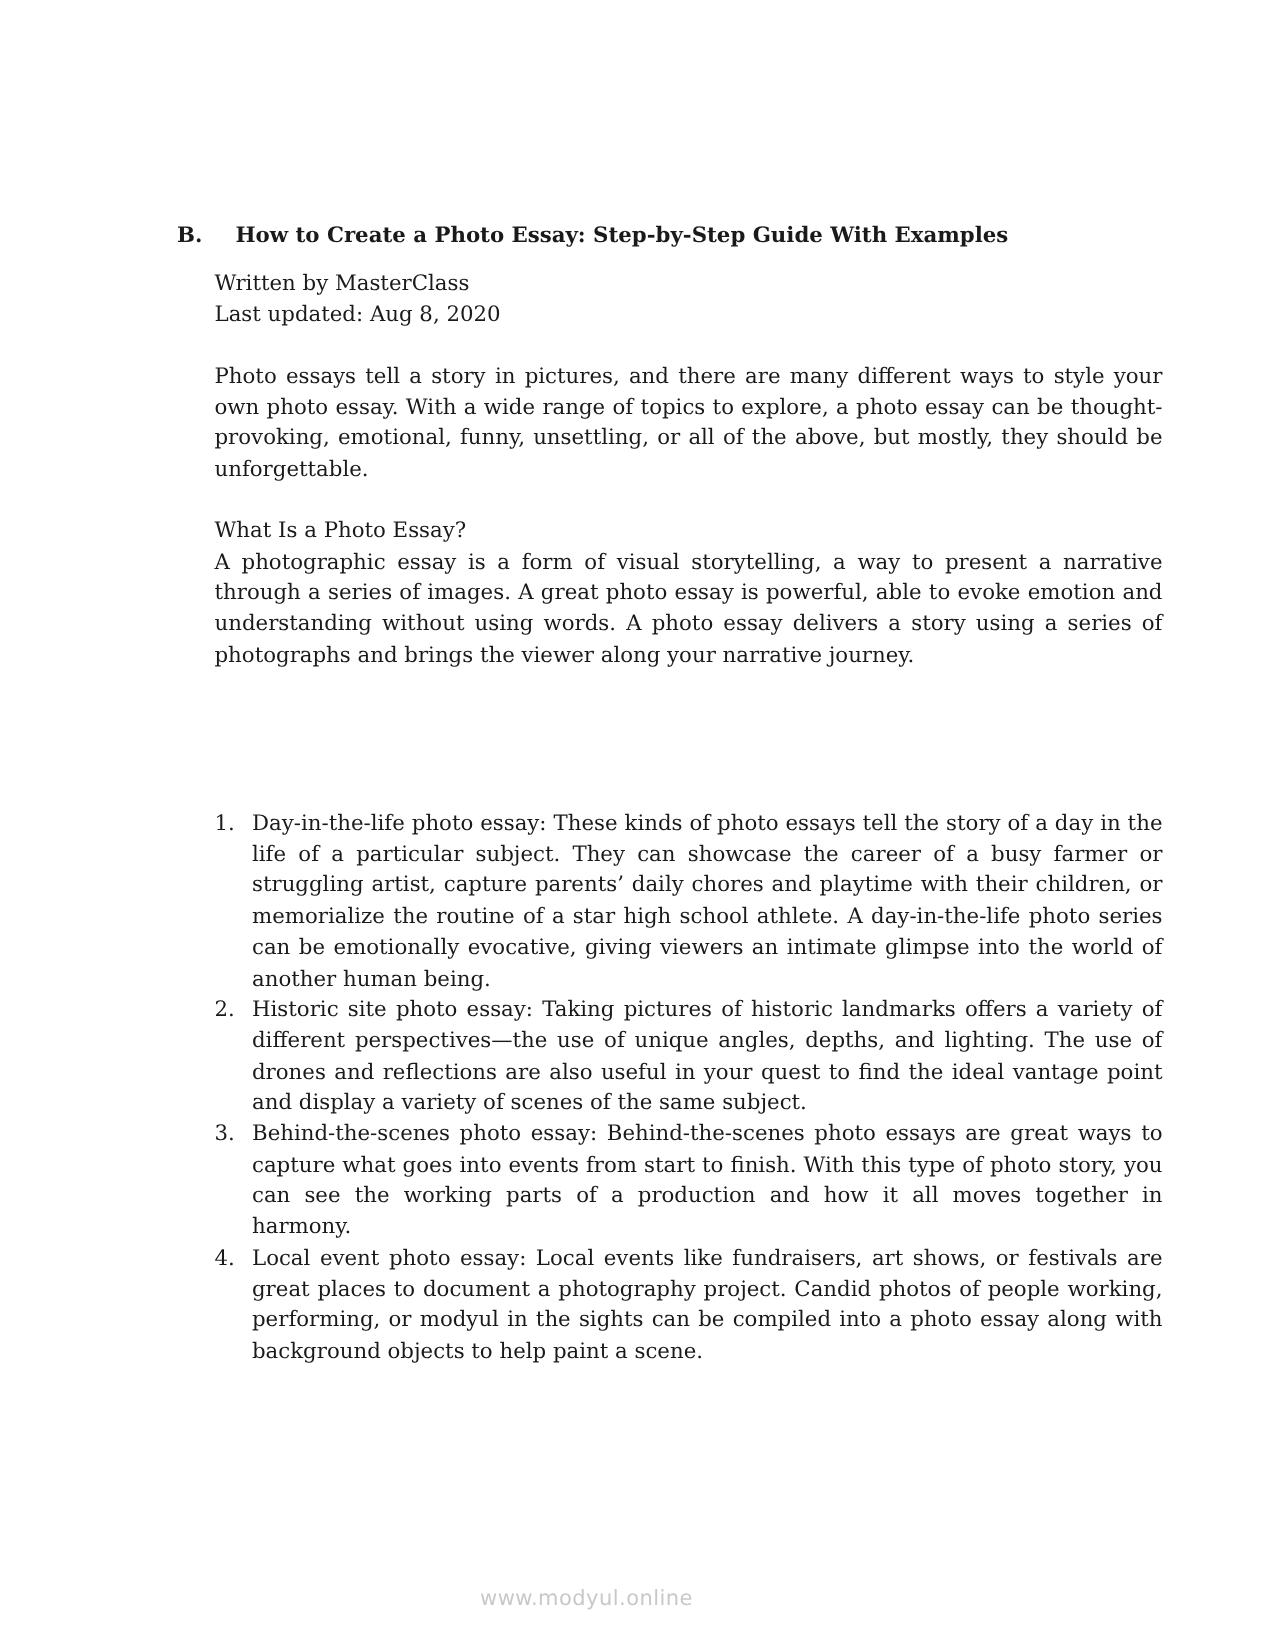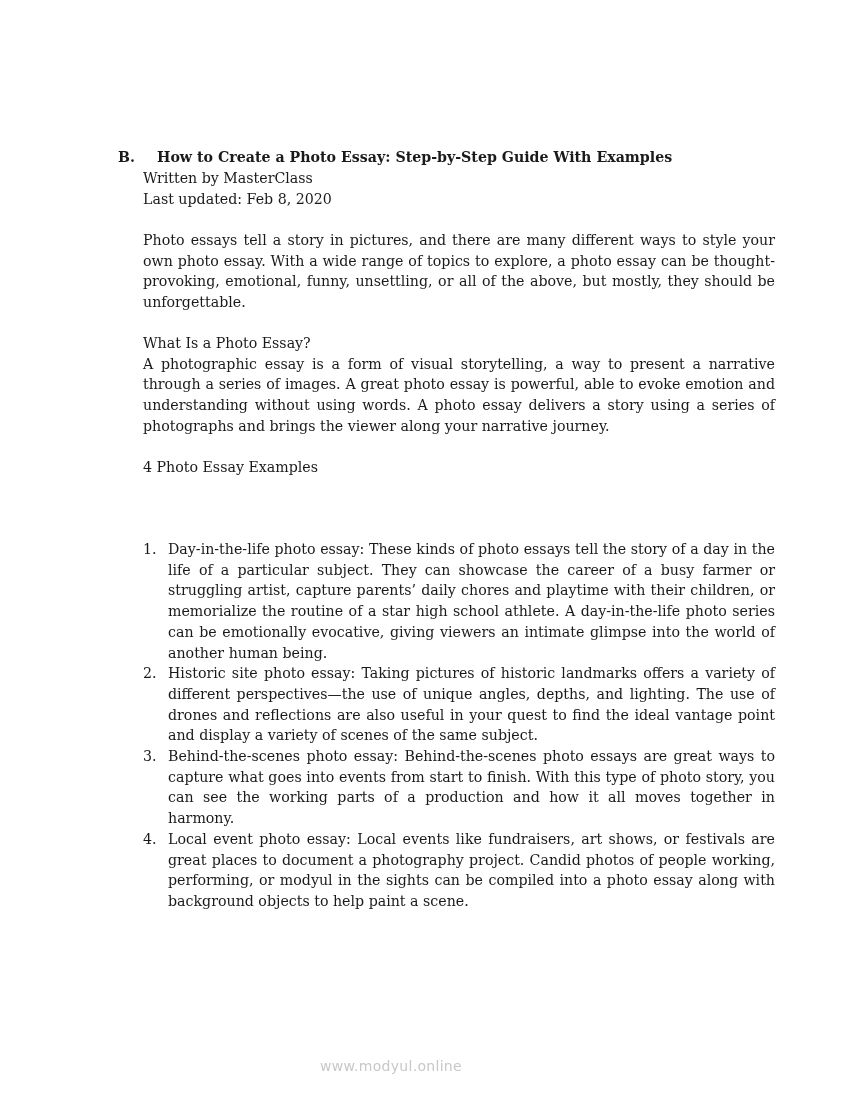--- a/index.html
+++ b/index.html
@@ -5,21 +5,21 @@
   html, body { margin: 0; padding: 0; background: #ffffff; }
   body { width: 850px; height: 1100px; position: relative; overflow: hidden; }
   .page {
     position: absolute; left: 0; top: 0; width: 850px; height: 1100px;
     font-family: "DejaVu Serif", "Liberation Serif", serif;
     color: #1a1a1a; font-size: 14.2px; line-height: 20.7px;
   }
   .heading-row { position: absolute; left: 118px; top: 147px; width: 700px; }
   .heading-letter { position: absolute; left: 0; top: 0; font-weight: bold; }
   .heading-title { position: absolute; left: 25px; top: 0; font-weight: bold; white-space: nowrap; margin-left: 14px; }
-  .block { position: absolute; left: 143px; width: 632px; }
+  .block { position: absolute; left: 143px; width: 632px; margin-top: 11px; }
   .line { display: block; white-space: nowrap; }
   p.just { margin: 0; text-align: justify; }
   .list { position: absolute; left: 143px; top: 539px; width: 632px; margin: 0; padding: 0; list-style: none; }
   .list li { position: relative; padding-left: 25px; text-align: justify; }
   .list .num { position: absolute; left: 0; top: 0; }
   .watermark {
     position: absolute; left: 0; width: 782px; top: 1056px; text-align: center;
     font-family: "DejaVu Sans", sans-serif; font-size: 14px; color: #c8c8c8; letter-spacing: 0.3px;
   }
 </style>
@@ -28,34 +28,33 @@
 
 <div class="page">
 
   <div class="heading-row">
     <span class="heading-letter">B.</span>
     <span class="heading-title">How to Create a Photo Essay: Step-by-Step Guide With Examples</span>
   </div>
 
   <div class="block" style="top:168px;">
     <span class="line">Written by MasterClass</span>
-    <span class="line">Last updated: Feb 8, 2020</span>
+    <span class="line">Last updated: Aug 8, 2020</span>
   </div>
 
   <div class="block" style="top:230px;">
     <p class="just">Photo essays tell a story in pictures, and there are many different ways to style your own photo essay. With a wide range of topics to explore, a photo essay can be thought-provoking, emotional, funny, unsettling, or all of the above, but mostly, they should be unforgettable.</p>
   </div>
 
   <div class="block" style="top:333px;">
     <span class="line">What Is a Photo Essay?</span>
     <p class="just">A photographic essay is a form of visual storytelling, a way to present a narrative through a series of images. A great photo essay is powerful, able to evoke emotion and understanding without using words. A photo essay delivers a story using a series of photographs and brings the viewer along your narrative journey.</p>
   </div>
 
   <div class="block" style="top:457px;">
-    <span class="line">4 Photo Essay Examples</span>
   </div>
 
   <ol class="list">
     <li>
       <span class="num">1.</span>
       <span>Day-in-the-life photo essay: These kinds of photo essays tell the story of a day in the life of a particular subject. They can showcase the career of a busy farmer or struggling artist, capture parents’ daily chores and playtime with their children, or memorialize the routine of a star high school athlete. A day-in-the-life photo series can be emotionally evocative, giving viewers an intimate glimpse into the world of another human being.</span>
     </li>
     <li>
       <span class="num">2.</span>
       <span>Historic site photo essay: Taking pictures of historic landmarks offers a variety of different perspectives—the use of unique angles, depths, and lighting. The use of drones and reflections are also useful in your quest to find the ideal vantage point and display a variety of scenes of the same subject.</span>

